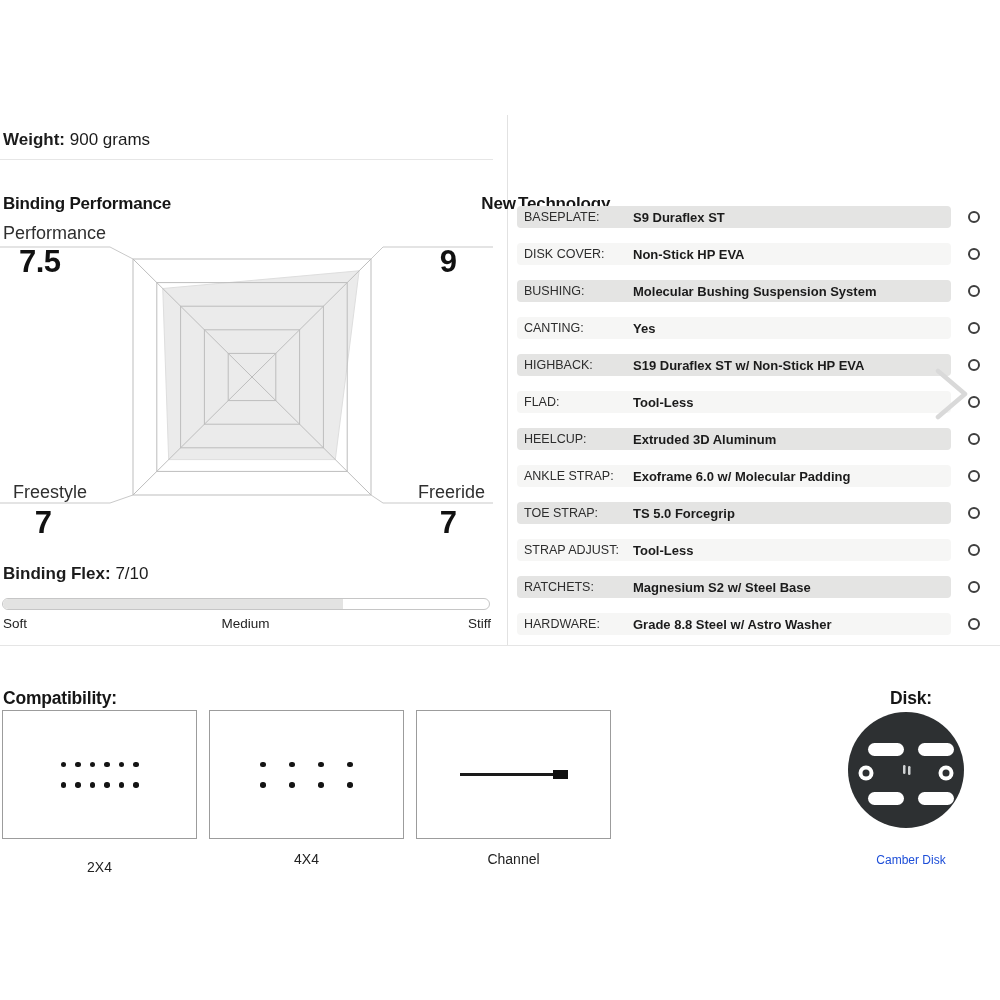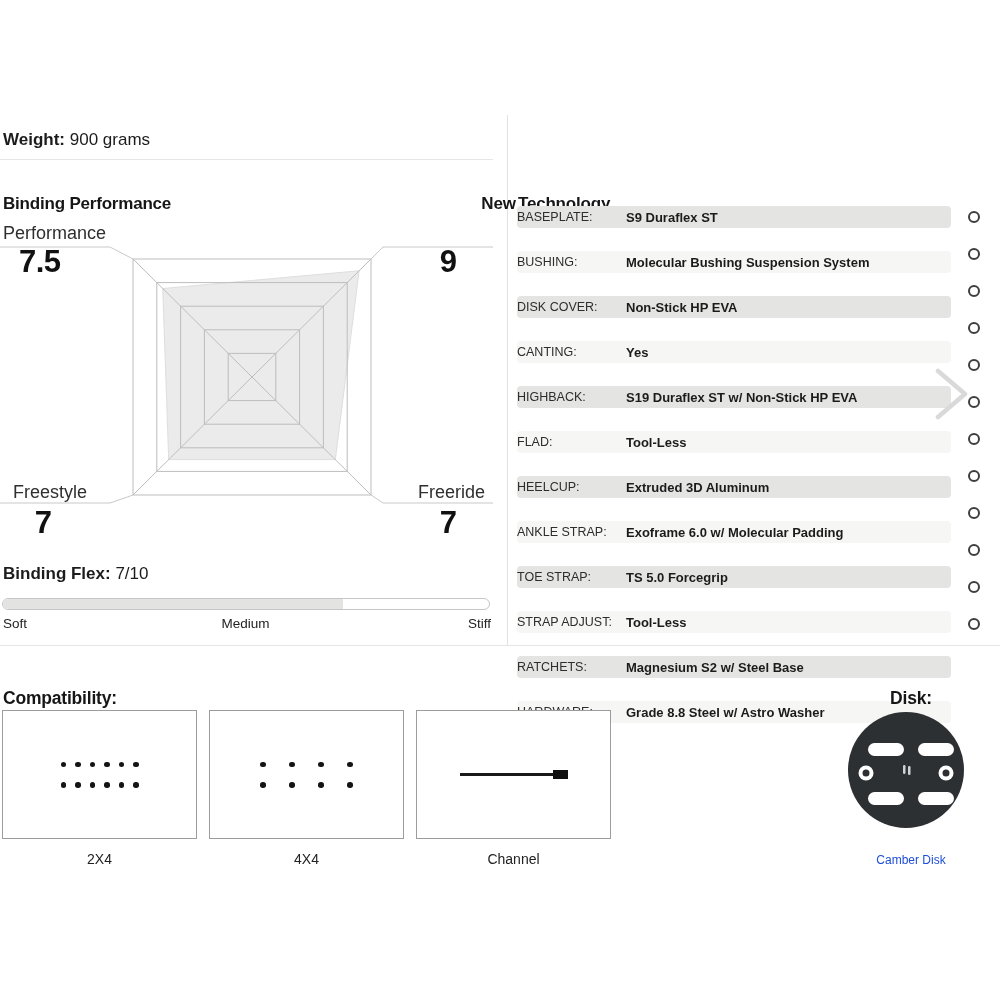--- a/index.html
+++ b/index.html
@@ -40,37 +40,37 @@
   .flex-scale{position:absolute;top:616px;font-size:13.5px;color:#222;}
   #flex-soft{left:3px;}
   #flex-medium{left:0;width:491px;text-align:center;}
   #flex-stiff{left:0;width:491px;text-align:right;}
   #bottom-divider{left:0;top:645px;width:1000px;height:1px;background:#e5e5e5;}
 
   
   #tech-title{left:518px;top:173px;}
   #new-title{left:0;top:173px;width:997px;text-align:center;}
   #tech-rows{left:517px;top:206px;width:434px;}
-  .tech-row{height:22px;margin-bottom:23px;border-radius:4px;display:flex;align-items:center;box-sizing:border-box;}
+  .tech-row{height:22px;margin-bottom:15px;border-radius:4px;display:flex;align-items:center;padding-left:7px;box-sizing:border-box;}
   .tech-row:nth-child(odd){background:#e4e4e3;}
   .tech-row:nth-child(even){background:#f6f6f5;}
   .tech-label{width:109px;font-size:12.5px;color:#2d2d2d;flex-shrink:0;}
   .tech-value{font-size:13px;font-weight:bold;color:#1b1b1b;white-space:nowrap;}
   #new-circles{left:968px;top:211px;display:flex;flex-direction:column;}
   .new-circle{width:12px;height:12px;border:2px solid #3e3e3e;border-radius:50%;box-sizing:border-box;margin-bottom:25px;background:#fff;}
   #carousel-chevron{left:935px;top:368px;}
 
   
   #comp-title{left:3px;top:667px;font-size:17.5px;}
   .comp-box{position:absolute;top:710px;width:195px;height:129px;border:1px solid #9c9c9c;box-sizing:border-box;display:flex;align-items:center;justify-content:center;background:#fff;}
   #comp-box-0{left:2px;}
   #comp-box-1{left:209px;}
   #comp-box-2{left:416px;}
   .comp-label{position:absolute;top:851px;width:195px;text-align:center;font-size:14px;color:#222;}
-  #comp-label-0{left:2px;}
+  #comp-label-0{left:2px;margin-top:8px;}
   #comp-label-1{left:209px;}
   #comp-label-2{left:416px;}
   .dot-grid{display:flex;flex-direction:column;gap:15px;}
   .dot-row{display:flex;}
   .dot{width:5.5px;height:5.5px;border-radius:50%;background:#141414;}
   .channel-icon{display:flex;align-items:center;}
   .channel-line{width:93px;height:3px;background:#1a1a1a;}
   .channel-square{width:15px;height:9px;background:#111;}
 
   
@@ -131,26 +131,26 @@
 <div class="abs" id="bottom-divider"></div>
 
 <div class="abs h-bold" id="tech-title">Technology</div>
 <div class="abs h-bold" id="new-title">New</div>
 <div class="abs" id="tech-rows">
     <div class="tech-row">
       <span class="tech-label">BASEPLATE:</span>
       <span class="tech-value">S9 Duraflex ST</span>
     </div>
     <div class="tech-row">
+      <span class="tech-label">DISK COVER:</span>
+      <span class="tech-value">Non-Stick HP EVA</span>
+    </div>
+    <div class="tech-row">
       <span class="tech-label">BUSHING:</span>
       <span class="tech-value">Molecular Bushing Suspension System</span>
-    </div>
-    <div class="tech-row">
-      <span class="tech-label">DISK COVER:</span>
-      <span class="tech-value">Non-Stick HP EVA</span>
     </div>
     <div class="tech-row">
       <span class="tech-label">CANTING:</span>
       <span class="tech-value">Yes</span>
     </div>
     <div class="tech-row">
       <span class="tech-label">HIGHBACK:</span>
       <span class="tech-value">S19 Duraflex ST w/ Non-Stick HP EVA</span>
     </div>
     <div class="tech-row">

